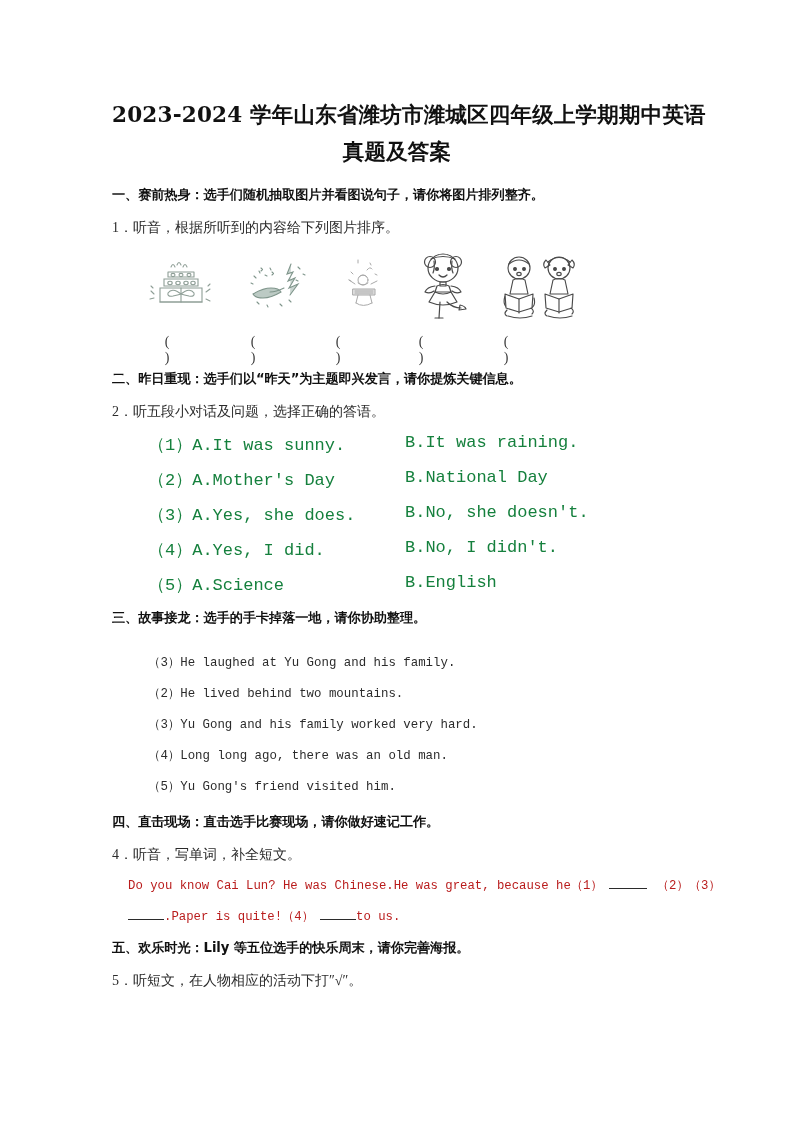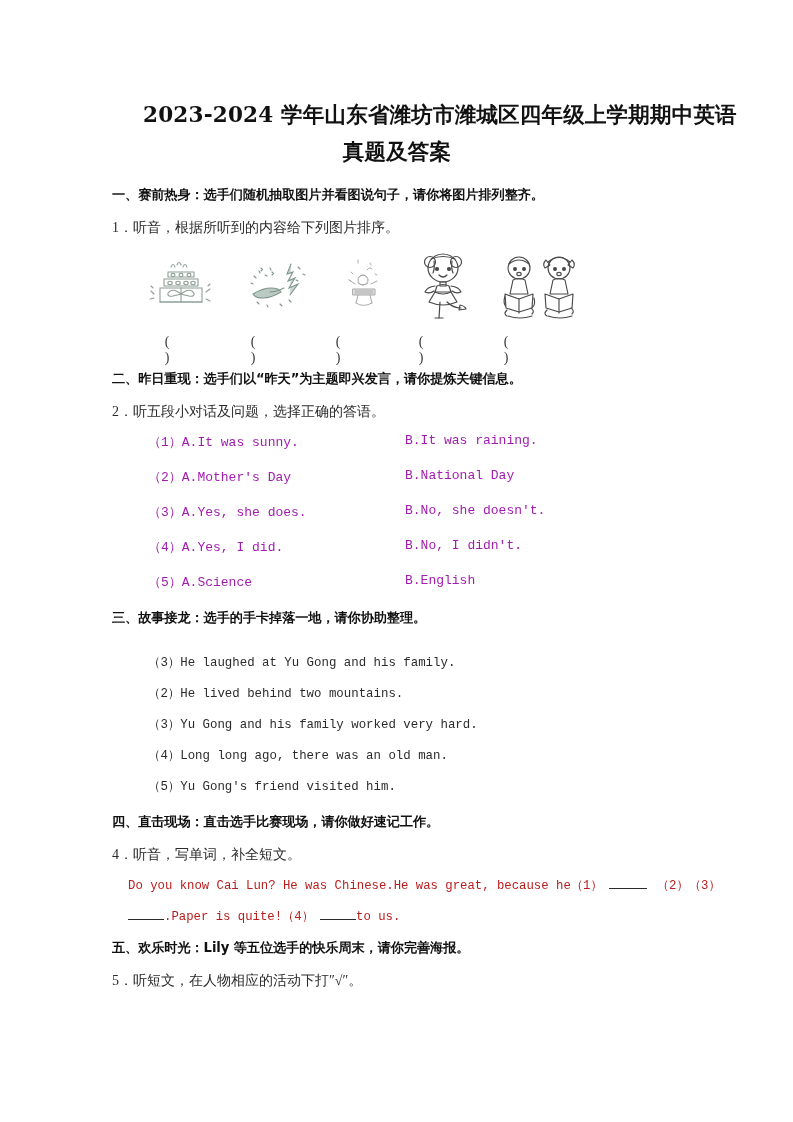--- a/index.html
+++ b/index.html
@@ -33,21 +33,21 @@
   .doc-title {
     font-family: "DejaVu Serif", "Liberation Serif", serif;
     font-weight: bold;
     font-size: 21.5px;
     line-height: 37px;
     text-align: center;
     letter-spacing: 0.2px;
     margin: 0 0 0 0;
     color: #111;
   }
-  .doc-title .line1 { display: block; text-align: left; white-space: nowrap; margin-left: 31px;}
+  .doc-title .line1 { display: block; text-align: left; white-space: nowrap;}
   .doc-title .line2 { display: block; text-align: center; }
 
   
   .sec-head {
     font-family: "DejaVu Sans", "Liberation Sans", sans-serif;
     font-weight: bold;
     font-size: 13.2px;
     line-height: 17px;
     letter-spacing: -0.1px;
     color: #111;
@@ -61,22 +61,22 @@
     line-height: 17px;
     color: #2b2b2b;
     white-space: nowrap;
   }
 
   
   .opt-row {
     position: relative;
     height: 35px;
     font-family: "Liberation Mono", "DejaVu Sans Mono", monospace;
-    font-size: 13px;
-    color: #a21caf;
+    font-size: 17px;
+    color: #15803d;
     white-space: nowrap;
   }
   .opt-a {
     position: absolute;
     left: 36px;
     top: 0;
   }
   .opt-b {
     position: absolute;
     left: 293px;

